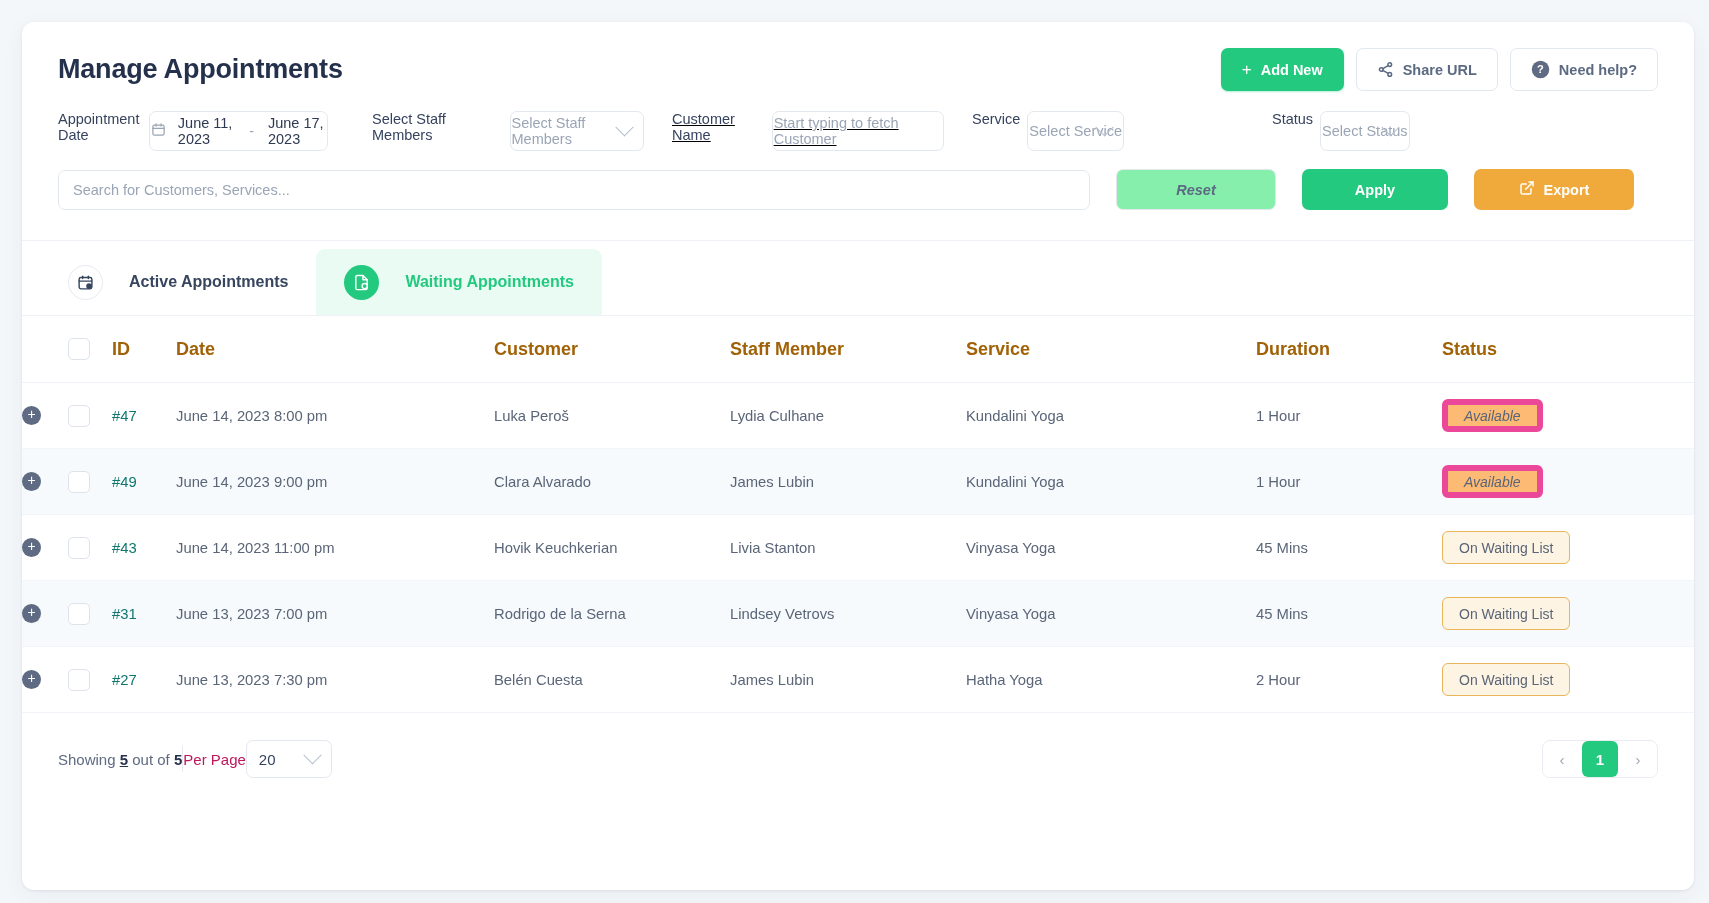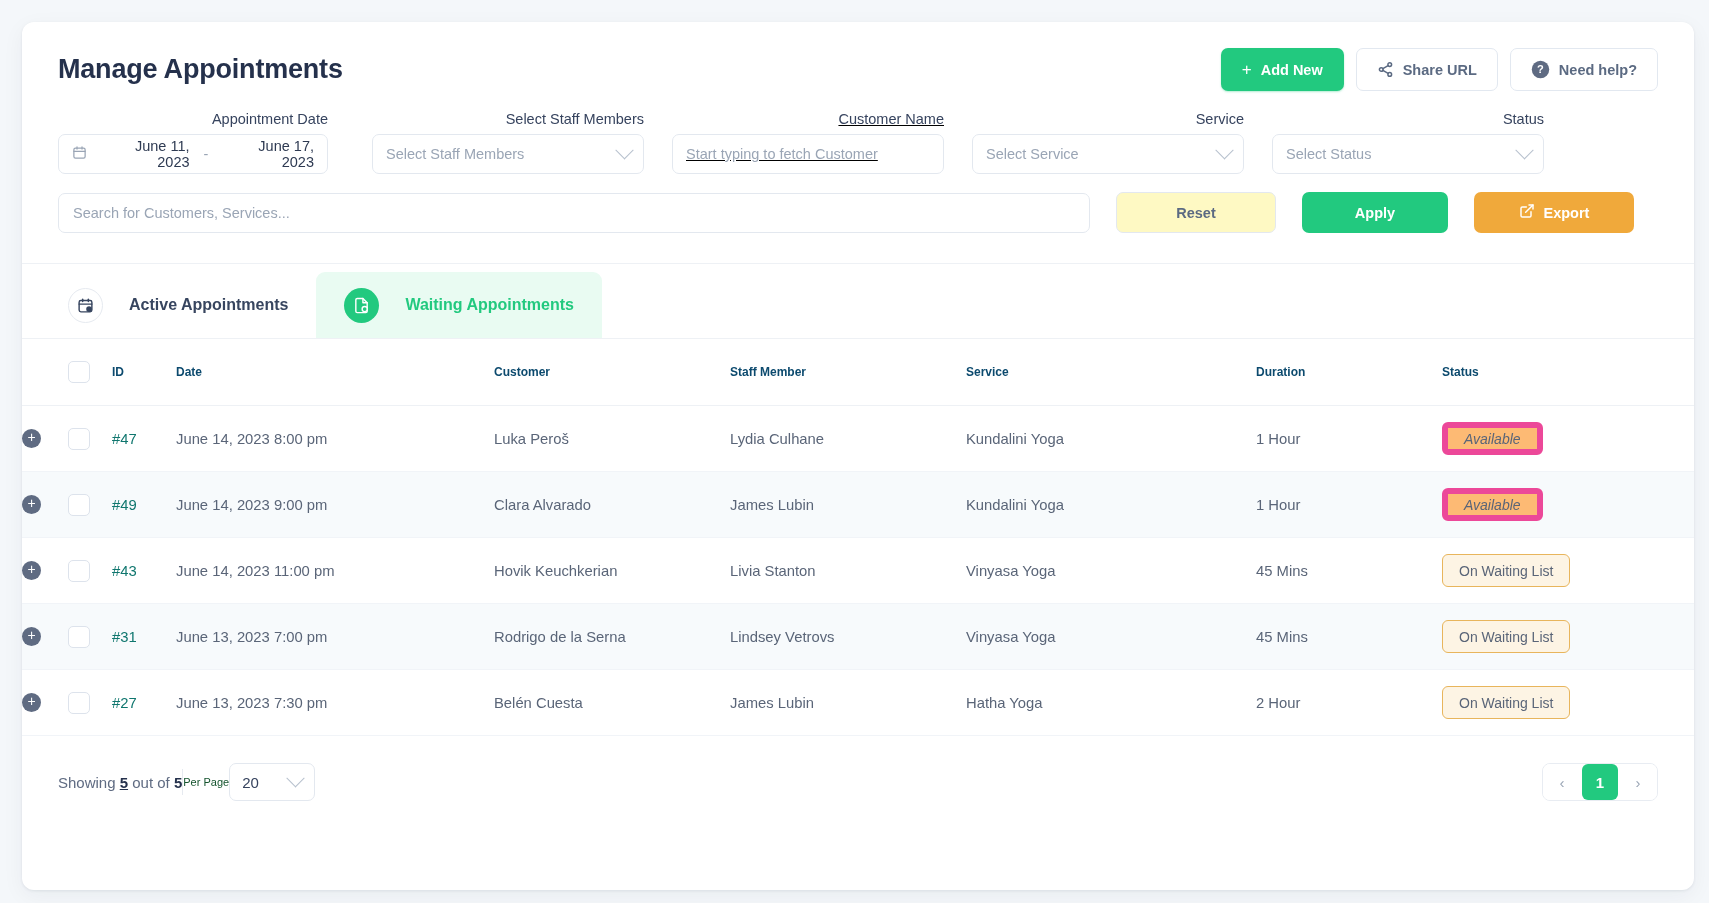--- a/index.html
+++ b/index.html
@@ -59,39 +59,39 @@
   .plus-glyph { font-size: 17px; font-weight: normal; line-height: 1; margin-top: -1px; }
   .share-ic { width: 17px; height: 17px; display: block; }
   .help-ic { width: 19px; height: 19px; display: block; }
 
   
   .filters {
     display: flex;
     gap: 28px;
     padding: 20px 36px 0 36px;
   }
-  .fgroup { display: flex; flex-direction: column; gap: 7px; text-align: right; }
+  .fgroup { display: flex; flex-direction: row; gap: 7px; }
   .fg-date   { width: 270px; }
   .fg-staff  { width: 272px; margin-left: 16px; }
   .fg-cust   { width: 272px; text-decoration: underline; }
   .fg-serv   { width: 272px; }
   .fg-stat   { width: 272px; }
   .flabel {
     font-size: 14.5px;
     color: #36435e;
     font-weight: normal;
   }
   .fctrl {
     height: 40px;
     border: 1px solid #e3e8ef;
     border-radius: 7px;
     background: #fff;
     display: flex;
     align-items: center;
-    padding: 0 13px;
+    padding: 0 1px;
     font-size: 14.5px;
     color: #9aa5b5;
     position: relative;
   }
   .fctrl .val { color: #2e3a52; font-weight: normal; }
   .date-ic { width: 15px; height: 15px; margin-right: 12px; flex: none; }
   .date-dash { margin: 0 14px; color: #9aa5b5; }
   .caret {
     position: absolute;
     right: 12px;
@@ -114,21 +114,21 @@
     height: 40px;
     border: 1px solid #e3e8ef;
     border-radius: 7px;
     padding: 0 14px;
     font-size: 14.5px;
     color: #2e3a52;
     font-family: inherit;
     background: #fff;
   }
   .search-input::placeholder { color: #9aa5b5; }
-  .btn-reset { width: 160px; height: 41px; background: #fef9c3; color: #5b6a82; border: 1px solid #e3e8ef; }
+  .btn-reset { width: 160px; height: 41px; background: #86efac; color: #5b6a82; border: 1px solid #e3e8ef; font-style: italic; }
   .btn-apply { width: 146px; height: 41px; background: #22c97f; color: #fff; }
   .btn-export { width: 160px; height: 41px; background: #f0a93b; color: #fff; }
   .export-ic { width: 16px; height: 16px; }
 
   .divider { height: 1px; background: #eef1f5; margin-top: 30px; }
 
   
   .tabs {
     display: flex;
     align-items: flex-end;
@@ -155,23 +155,23 @@
     display: flex; align-items: center; justify-content: center;
     flex: none;
   }
   .tab-ic-idle { background: #fff; border: 1px solid #e6eaf0; }
   .tab-ic-on { background: #22c97f; }
 
   
   table { width: 100%; border-collapse: collapse; table-layout: fixed; }
   thead th {
     text-align: left;
-    font-size: 12px;
+    font-size: 18px;
     font-weight: bold;
-    color: #0c4a6e;
+    color: #a16207;
     padding: 22px 0 22px 0;
     background: #fff;
     border-bottom: 1px solid #eef1f5;
   }
   .c-exp  { width: 46px; }
   .c-chk  { width: 44px; }
   .c-id   { width: 64px; }
   .c-date { width: 318px; }
   .c-cust { width: 236px; }
   .c-staff{ width: 236px; }
@@ -228,21 +228,21 @@
     display: flex;
     align-items: center;
     justify-content: space-between;
     padding: 27px 36px 30px 36px;
   }
   .foot-left { display: flex; align-items: center; }
   .showing { font-size: 15px; color: #5f6b82; }
   .showing b { color: #25314c; }
   .showing u { text-decoration: underline; color: #25314c; font-weight: bold; }
   .vsep { width: 1px; height: 26px; background: #e6eaf0; }
-  .perpage-label { font-size: 11px; color: #14532d; }
+  .perpage-label { font-size: 15px; color: #be185d; }
   .perpage-sel {
     width: 86px; height: 38px;
     border: 1px solid #e3e8ef;
     border-radius: 7px;
     background: #fff;
     display: flex; align-items: center;
     padding: 0 12px;
     font-size: 15px; color: #36435e;
     position: relative;
     cursor: pointer;

